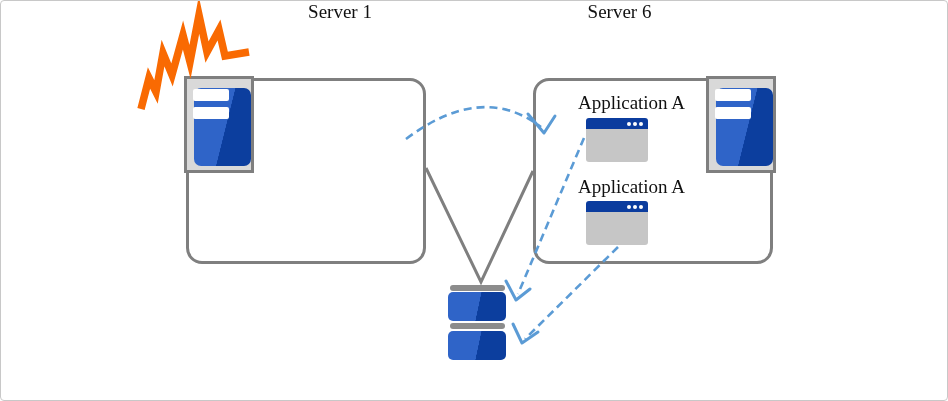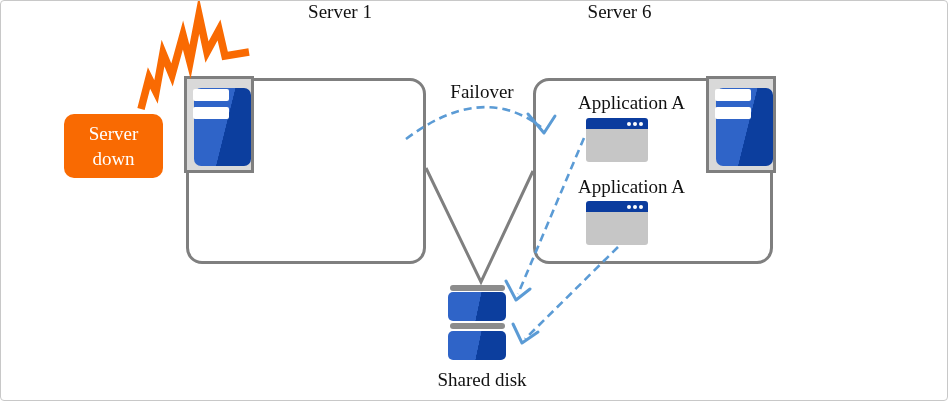--- a/index.html
+++ b/index.html
@@ -73,26 +73,21 @@
 </head>
 <body>
 
 <div id="canvas">
 
   <div id="box1" class="abs cluster-box"></div>
   <div id="box2" class="abs cluster-box"></div>
 
   <div id="title1" class="abs lbl">Server 1</div>
   <div id="title2" class="abs lbl">Server 6</div>
-  <div id="failover-label" class="abs lbl">Failover</div>
 
-  <div class="abs callout">
-    <span>Server</span>
-    <span>down</span>
-  </div>
 
   <div id="server-icon-1" class="abs server-icon">
     <div class="abs server-panel"></div>
     <div class="abs server-slot s1"></div>
     <div class="abs server-slot s2"></div>
   </div>
   <div id="server-icon-2" class="abs server-icon">
     <div class="abs server-panel"></div>
     <div class="abs server-slot s1"></div>
     <div class="abs server-slot s2"></div>
@@ -115,21 +110,20 @@
       <span class="app-dot"></span>
       <span class="app-dot"></span>
     </div>
     <div class="app-body"></div>
   </div>
 
   <div id="disk-bar-1" class="abs disk-bar"></div>
   <div id="disk-platter-1" class="abs disk-platter"></div>
   <div id="disk-bar-2" class="abs disk-bar"></div>
   <div id="disk-platter-2" class="abs disk-platter"></div>
-  <div id="shared-disk-label" class="abs lbl">Shared disk</div>
 
   <svg class="abs overlay" width="948" height="401" viewBox="0 0 948 401">
 
     <polyline class="burst" points="140,108 148,77 155,91 162,52 171,74 182,34 189,61 198,14 206,51 218,29 224,55 248,51"></polyline>
 
     <polyline class="gray-line" points="425,167 480,281 532,170"></polyline>
 
     <path class="dash" d="M405,138 Q481,81 540,126"></path>
     <polyline class="head" points="527,113 543,132 554,115"></polyline>
 

